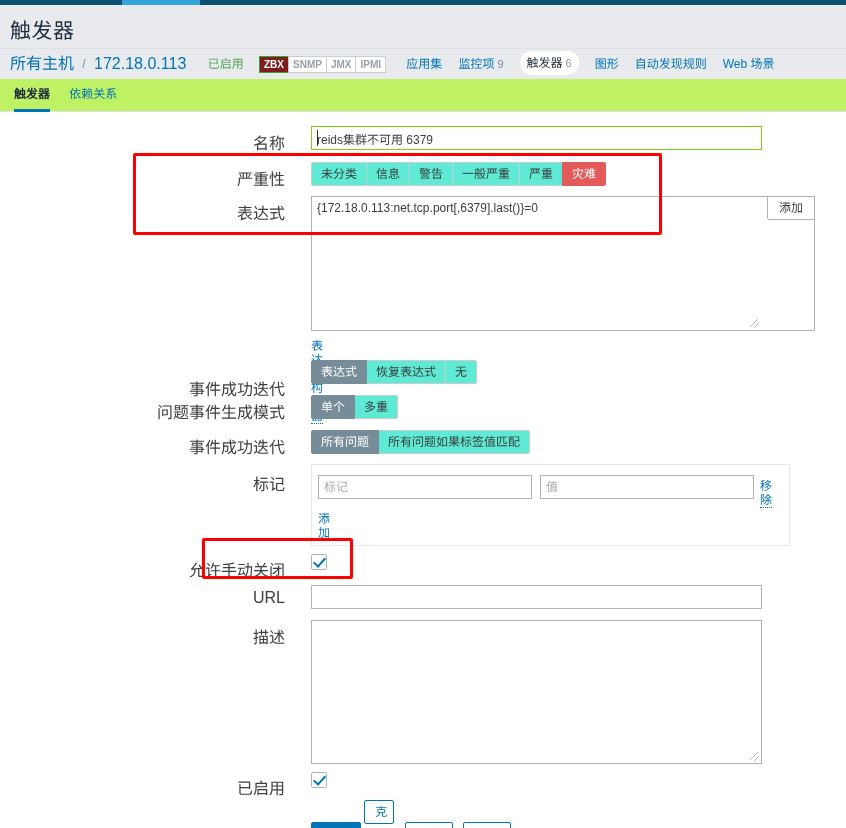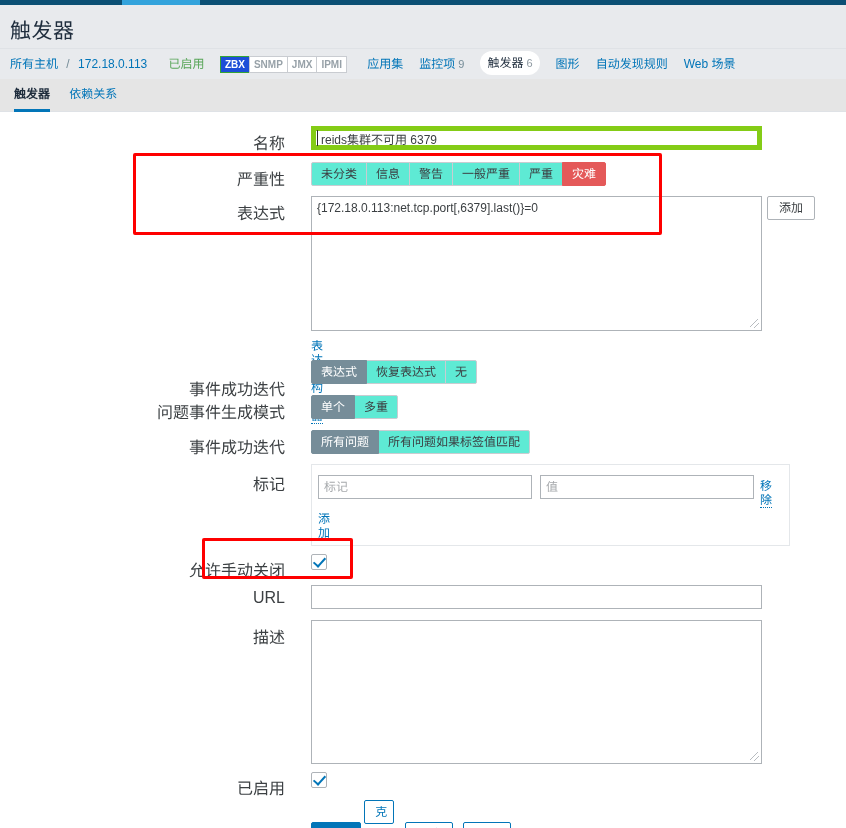--- a/index.html
+++ b/index.html
@@ -46,21 +46,21 @@
     width: 846px; height: 31px;
     background: #e8eaed;
     border-top: 1px solid #dfe2e6;
     white-space: nowrap;
     padding-left: 10px;
   }
   .navstrip > * { vertical-align: middle; }
   .nav-link {
     display: inline-block;
     color: #0275b8;
-    font-size: 12px;
+    font-size: 16px;
     text-decoration: none;
     line-height: 30px;
     padding: 0 0px;
     margin-right: 0px;
     cursor: pointer;
   }
   .nav-sep {
     display: inline-block;
     color: #768d99;
     line-height: 30px;
@@ -88,21 +88,21 @@
     line-height: 16px;
     height: 17px;
     padding: 0 4px;
     border: 1px solid #c9ccd1;
     margin-right: -1px;
     color: #97a1a8;
     background: #ffffff;
     cursor: pointer;
   }
   .proto.on {
-    background: #1d4ed8;
+    background: #7f1d1d;
     border-color: #34a534;
     color: #ffffff;
   }
   .nav-tabs-right { display: inline-block; margin-left: 18px; }
   .nav-item {
     display: inline-block;
     color: #0275b8;
     font-size: 12px;
     line-height: 30px;
     margin-right: 16px;
@@ -121,21 +121,21 @@
     border-radius: 12px;
     position: relative;
     top: -1px;
   }
   .nav-item.selected .cnt { color: #8d98a0; }
 
   
   .tabrow {
     position: absolute; left: 0; top: 79px;
     width: 846px; height: 33px;
-    background: #e5e5e5;
+    background: #bef264;
     border-bottom: 1px solid #dfe2e6;
     padding-left: 14px;
   }
   .tab {
     display: inline-block;
     font-size: 12px;
     line-height: 31px;
     height: 33px;
     margin-right: 16px;
     color: #0275b8;
@@ -164,21 +164,21 @@
     border: 1px solid #aeb3b8;
     background: #ffffff;
     height: 24px;
     font-size: 12px;
     font-family: "Liberation Sans", "DejaVu Sans", sans-serif;
     color: #3c4043;
     padding: 2px 5px;
     outline: none;
   }
   .txtinput.focused {
-    border: 5px solid #84cc16;
+    border: 1px solid #84cc16;
   }
   .txtinput::placeholder { color: #a6a9ac; }
 
   textarea.txtarea {
     border: 1px solid #aeb3b8;
     background: #ffffff;
     font-size: 12px;
     font-family: "Liberation Sans", "DejaVu Sans", sans-serif;
     color: #3c4043;
     padding: 3px 5px;
@@ -338,21 +338,21 @@
 
   <div style="position:absolute; left:0; top:50px;">
     <span class="lbl" style="position:absolute; left:0; top:4px;">严重性</span>
     <span class="seg" style="position:absolute; left:311px; top:0;">
       <span class="opt">未分类</span><span class="opt">信息</span><span class="opt">警告</span><span class="opt">一般严重</span><span class="opt">严重</span><span class="opt sel danger">灾难</span>
     </span>
   </div>
 
   <div style="position:absolute; left:0; top:84px;">
     <span class="lbl" style="position:absolute; left:0; top:4px;">表达式</span>
-    <textarea class="txtarea" style="position: absolute; left: 311px; top: 0px; width: 451px; height: 135px;">{172.18.0.113:net.tcp.port[,6379].last()}=0</textarea>
+    <textarea class="txtarea" style="position: absolute; left: 311px; top: 0px; width: 504px; height: 135px;">{172.18.0.113:net.tcp.port[,6379].last()}=0</textarea>
     <div class="grip" style="left:750px; top:123px;"></div>
     <span class="btn grey" style="position:absolute; left:767px; top:0; width:48px;">添加</span>
     <span class="dotted-link" style="position:absolute; left:311px; top:143px;">表达式构造器</span>
   </div>
 
   <div style="position:absolute; left:0; top:248px;">
     <span class="lbl" style="position:absolute; left:0; top:16px;">事件成功迭代</span>
     <span class="seg" style="position:absolute; left:311px; top:0;">
       <span class="opt sel">表达式</span><span class="opt">恢复表达式</span><span class="opt">无</span>
     </span>

